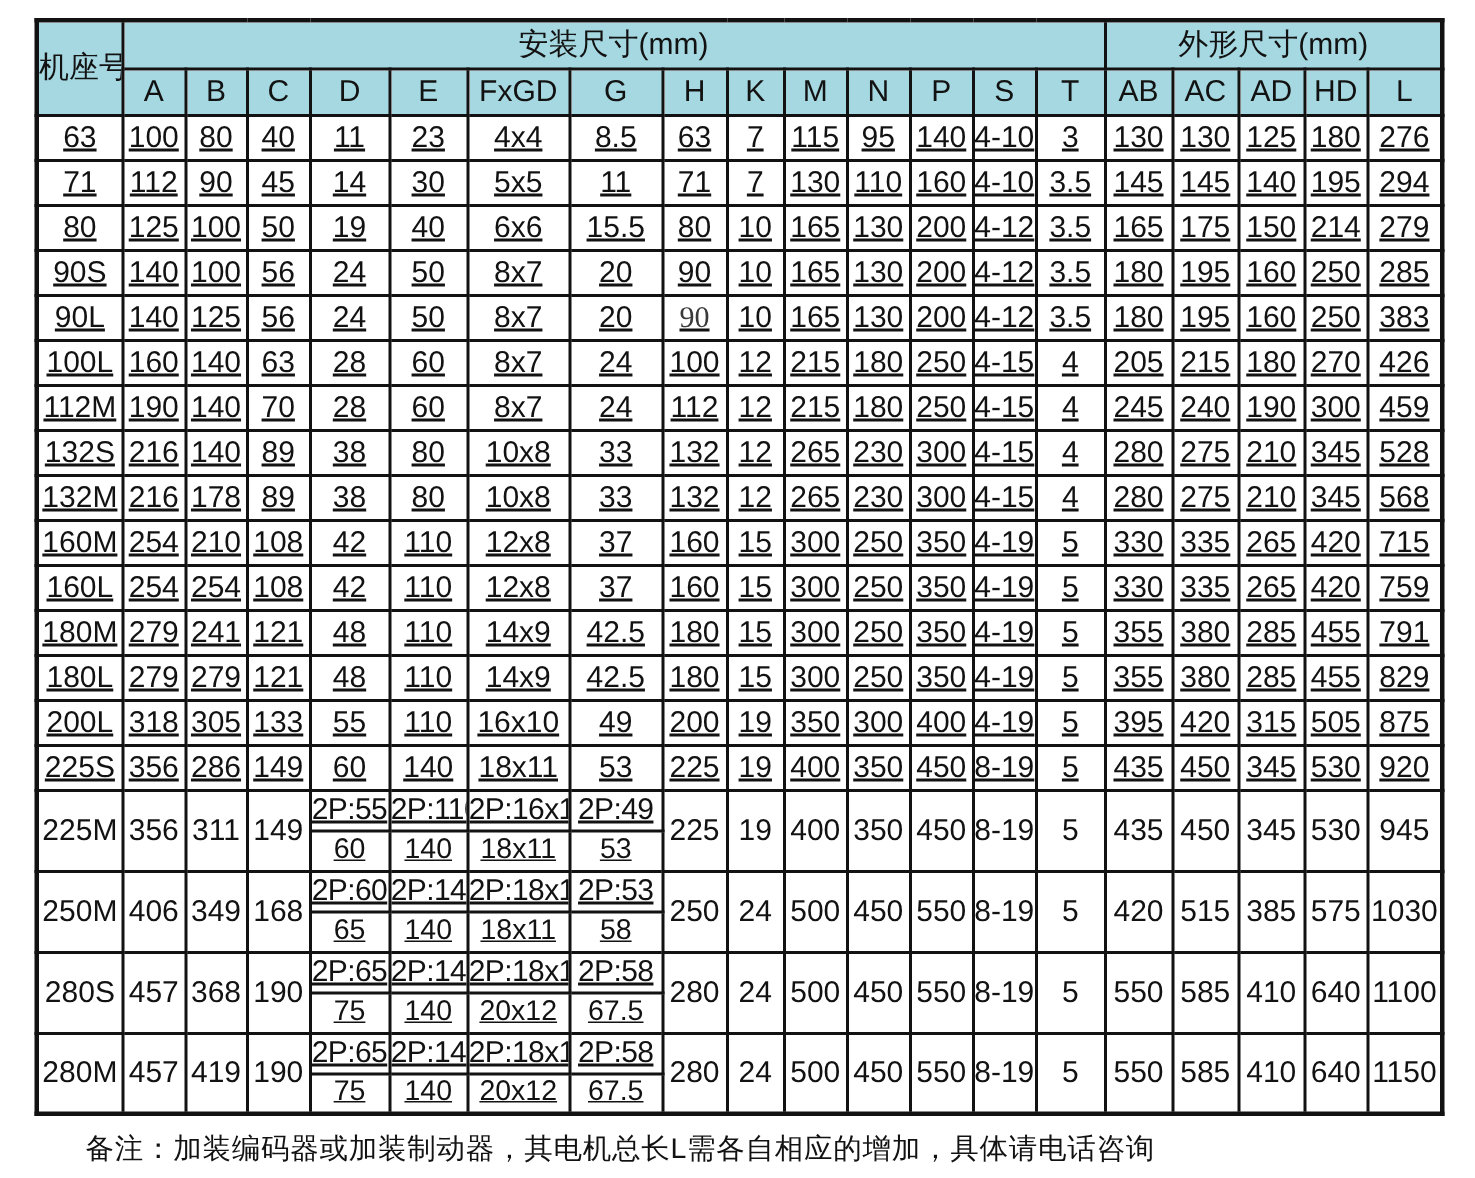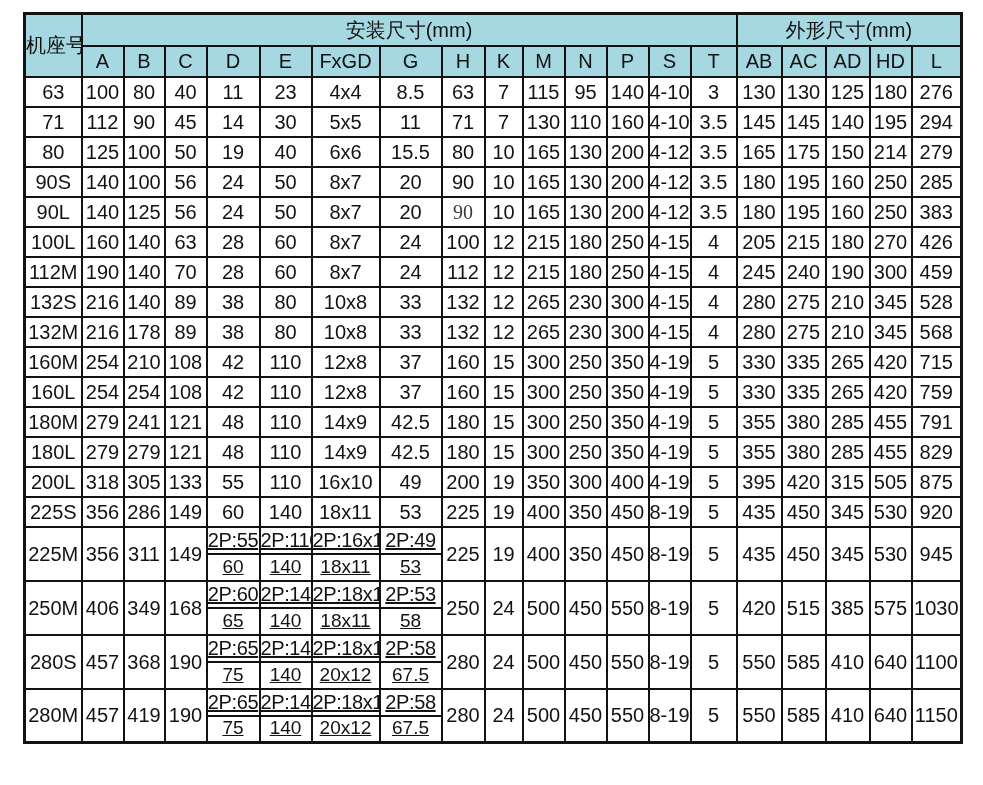--- a/index.html
+++ b/index.html
@@ -35,21 +35,21 @@
     overflow: hidden;
     line-height: 1.1;
   }
   thead th {
     background: #a6d8e2;
   }
   tr.group-row { height: 32px; }
   tr.col-row { height: 31px; }
   tr.group-row th { font-size: 20px; }
   tr.col-row th { font-size: 20px; }
-  tr.data-row { height: 30px; }
+  tr.data-row { height: 30px; text-decoration: underline; }
   tr.sub-top, tr.sub-bottom { height: 27px; }
   td.split-cell { font-size: 17px; letter-spacing: -0.4px; text-decoration: underline; }
   tr.sub-bottom td { font-size: 19px; letter-spacing: 0; }
   td.serif {
     font-family: "Liberation Serif", serif;
     font-size: 19px;
     color: #3a3a3a;
     font-weight: 400;
   }
   td.small-num { font-size: 17px; margin-top: 29px; }
@@ -554,13 +554,14 @@
           <td rowspan="2" class="small-num">1150</td>
         </tr>
         <tr class="sub-bottom">
           <td class="split-cell">75</td>
           <td class="split-cell">140</td>
           <td class="split-cell">20x12</td>
           <td class="split-cell">67.5</td>
         </tr>
       </tbody>
   </table>
+  <div class="note">备注：加装编码器或加装制动器，其电机总长L需各自相应的增加，具体请电话咨询</div>
 </div>
 
 </body></html>

